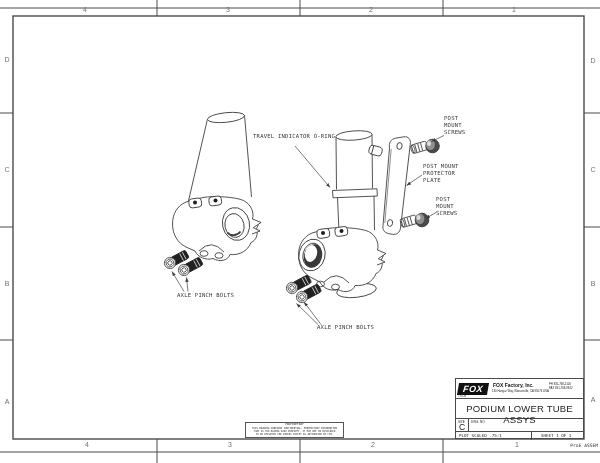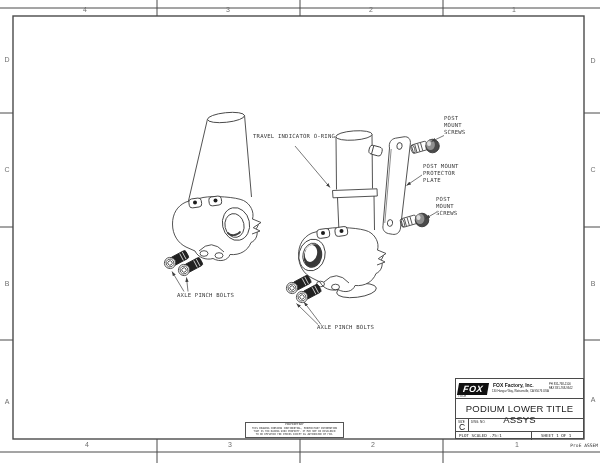--- a/index.html
+++ b/index.html
@@ -272,21 +272,21 @@
       <div class="logo">
         <span>FOX</span>
       </div>
       <div class="company">FOX Factory, Inc.</div>
       <div class="address">130 Hangar Way, Watsonville, CA 95076 USA</div>
       <div class="phones">PH 831-768-1100
 FAX 831-768-9342</div>
       <div class="titlelabel">TITLE</div>
     </div>
     <div class="row2">
-      <div class="dwgtitle">PODIUM LOWER TITLE ASSYS</div>
+      <div class="dwgtitle">PODIUM LOWER TUBE ASSYS</div>
     </div>
     <div class="row3">
       <div class="sizelabel">SIZE</div>
       <div class="dwglabel">DWG. NO.</div>
       <div class="sizebox"></div>
       <div class="sizeval">C</div>
     </div>
     <div class="row4">
       <div class="plotscale">PLOT SCALED .75:1</div>
       <div class="sheetdiv"></div>

